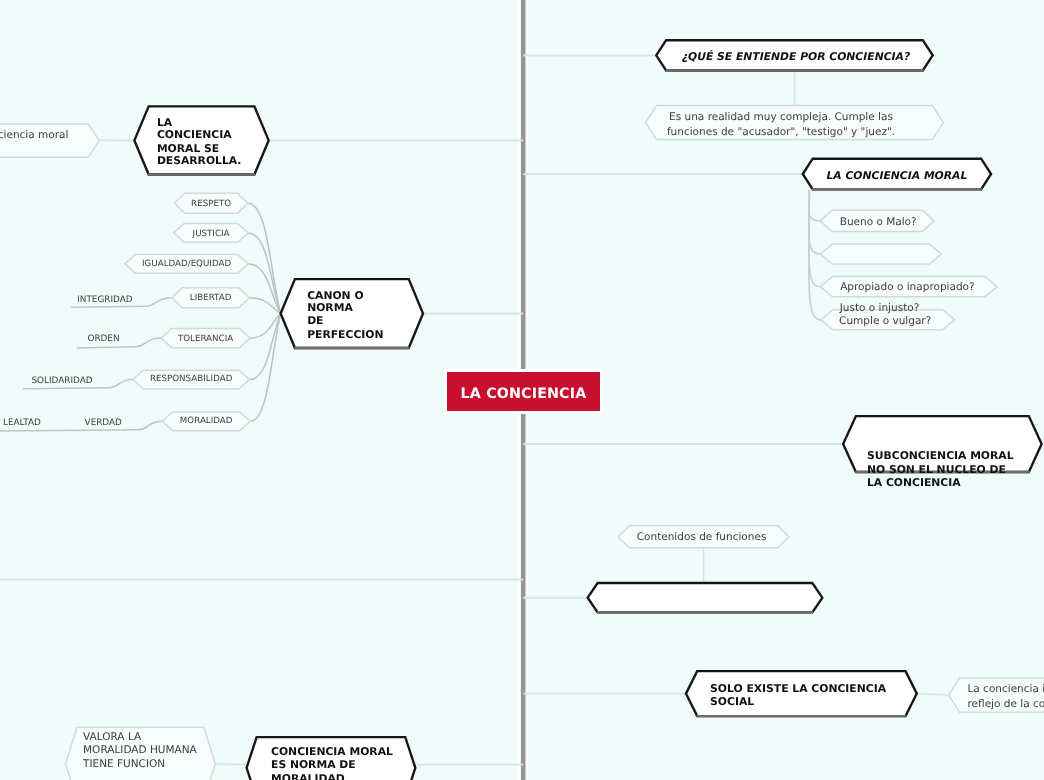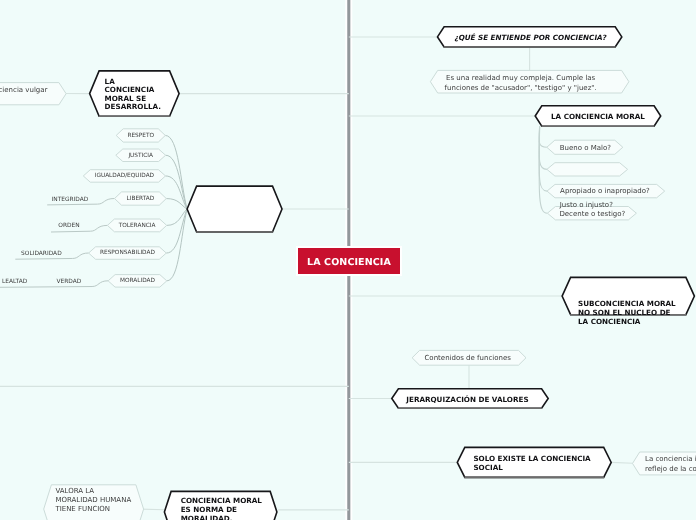--- a/index.html
+++ b/index.html
@@ -108,79 +108,81 @@
         <span style="font-size:7.2px;line-height:9px;width:153px;">¿QUÉ SE ENTIENDE POR CONCIENCIA?</span>
       </div>
     </div>
 <div class="node s" style="left:430.4px;top:70.4px;width:198.5px;height:22.6px;">
       <div class="label" style="padding-left:12.3px;text-align:center;align-items:center;">
         <span style="font-size:7.0px;line-height:10px;width:156px;">Es una realidad muy compleja. Cumple las funciones de "acusador", "testigo" y "juez".</span>
       </div>
     </div>
 <div class="node p" style="left:535.2px;top:105.8px;width:125.5px;height:20.4px;">
       <div class="label" style="padding-left:15.8px;text-align:left;align-items:center;">
-        <span style="font-size:7.2px;line-height:9px;width:95px;">LA CONCIENCIA MORAL</span>
+        <span style="font-size:7.2px;line-height:9px;width:95px;font-style:italic;">LA CONCIENCIA MORAL</span>
       </div>
     </div>
 <div class="node s" style="left:546.8px;top:140.2px;width:76.0px;height:14.1px;">
       <div class="label" style="padding-left:13.0px;text-align:left;align-items:center;">
         <span style="font-size:7.0px;line-height:9px;width:53px;">Bueno o Malo?</span>
       </div>
     </div>
 <div class="node s" style="left:546.9px;top:162.7px;width:80.7px;height:13.3px;">
       <div class="label" style="padding-left:12.9px;text-align:left;align-items:center;margin-top:35px;">
         <span style="font-size:7.0px;line-height:9px;width:57px;">Justo o injusto?</span>
       </div>
     </div>
 <div class="node s" style="left:547.0px;top:184.4px;width:117.7px;height:13.4px;">
       <div class="label" style="padding-left:13.1px;text-align:left;align-items:center;">
         <span style="font-size:7.0px;line-height:9px;width:91px;">Apropiado o inapropiado?</span>
       </div>
     </div>
 <div class="node s" style="left:547.4px;top:206.5px;width:89.0px;height:13.4px;">
       <div class="label" style="padding-left:12.0px;text-align:left;align-items:center;">
-        <span style="font-size:7.0px;line-height:9px;width:66px;">Decente o testigo?</span>
+        <span style="font-size:7.0px;line-height:9px;width:66px;">Cumple o vulgar?</span>
       </div>
     </div>
 <div class="node p" style="left:562.1px;top:284px;width:132.3px;height:55px;">
       <div class="label" style="padding-left:15.9px;text-align:left;align-items:center;">
         <span style="font-size:7.2px;line-height:9.15px;width:100px;">SUBCONCIENCIA MORAL NO SON EL NUCLEO DE LA CONCIENCIA</span>
       </div>
     </div>
 <div class="node s" style="left:412.1px;top:350.4px;width:113.9px;height:14.8px;">
       <div class="label" style="padding-left:12.4px;text-align:left;align-items:center;">
         <span style="font-size:7.0px;line-height:9px;width:91px;">Contenidos de funciones</span>
-      </div>
-    </div>
-<div class="node p" style="left:391.8px;top:388.7px;width:156.4px;height:19.5px;">
-      <div class="label" style="padding-left:14.5px;text-align:left;align-items:center;">
-        <span style="font-size:7.2px;line-height:9px;width:126px;">JERARQUIZACIÓN DE VALORES</span>
       </div>
     </div>
 <div class="node p" style="left:457.3px;top:447.4px;width:153.9px;height:30.0px;">
       <div class="label" style="padding-left:16.1px;text-align:left;align-items:center;">
         <span style="font-size:7.2px;line-height:9.3px;width:120px;">SOLO EXISTE LA CONCIENCIA SOCIAL</span>
       </div>
     </div>
 <div class="node s" style="left:632.5px;top:452.0px;width:122px;height:22.9px;">
       <div class="label" style="padding-left:12.5px;text-align:left;align-items:center;">
         <span style="font-size:7.0px;line-height:10px;width:105px;">La conciencia individual es
 reflejo de la conciencia social</span>
       </div>
     </div>
 <div class="node s" style="left:-13.5px;top:82.6px;width:79.6px;height:22.2px;">
       <div class="label" style="padding-left:12.0px;text-align:left;align-items:flex-start;padding-top:2.6px;">
-        <span style="font-size:7.0px;line-height:9.6px;width:52px;">ciencia vulgar</span>
+        <span style="font-size:7.0px;line-height:9.6px;width:52px;">ciencia moral</span>
       </div>
     </div>
 <div class="node p" style="left:89.6px;top:70.9px;width:89.5px;height:45.4px;">
       <div class="label" style="padding-left:15.0px;text-align:left;align-items:flex-start;padding-top:6.2px;">
         <span style="font-size:7.2px;line-height:8.3px;width:58px;">LA CONCIENCIA MORAL SE DESARROLLA.</span>
       </div>
     </div>
+<div class="node p" style="left:187.1px;top:186.1px;width:94.9px;height:45.9px;">
+      <div class="label" style="padding-left:17.7px;text-align:left;align-items:center;">
+        <span style="font-size:7.2px;line-height:8.67px;width:52px;">CANON O NORMA
+DE
+PERFECCION</span>
+      </div>
+    </div>
 <div class="node s" style="left:43.7px;top:484.8px;width:99.9px;height:48.6px;">
       <div class="label" style="padding-left:11.7px;text-align:left;align-items:flex-start;padding-top:1.5px;">
         <span style="font-size:7.0px;line-height:8.7px;width:76px;">VALORA LA MORALIDAD HUMANA TIENE FUNCION</span>
       </div>
     </div>
 <div class="node p" style="left:164.4px;top:491.4px;width:112.5px;height:41px;">
       <div class="label" style="padding-left:16.3px;text-align:left;align-items:flex-start;padding-top:5.2px;">
         <span style="font-size:7.2px;line-height:8.8px;width:86px;">CONCIENCIA MORAL ES NORMA DE MORALIDAD.</span>
       </div>
     </div>

